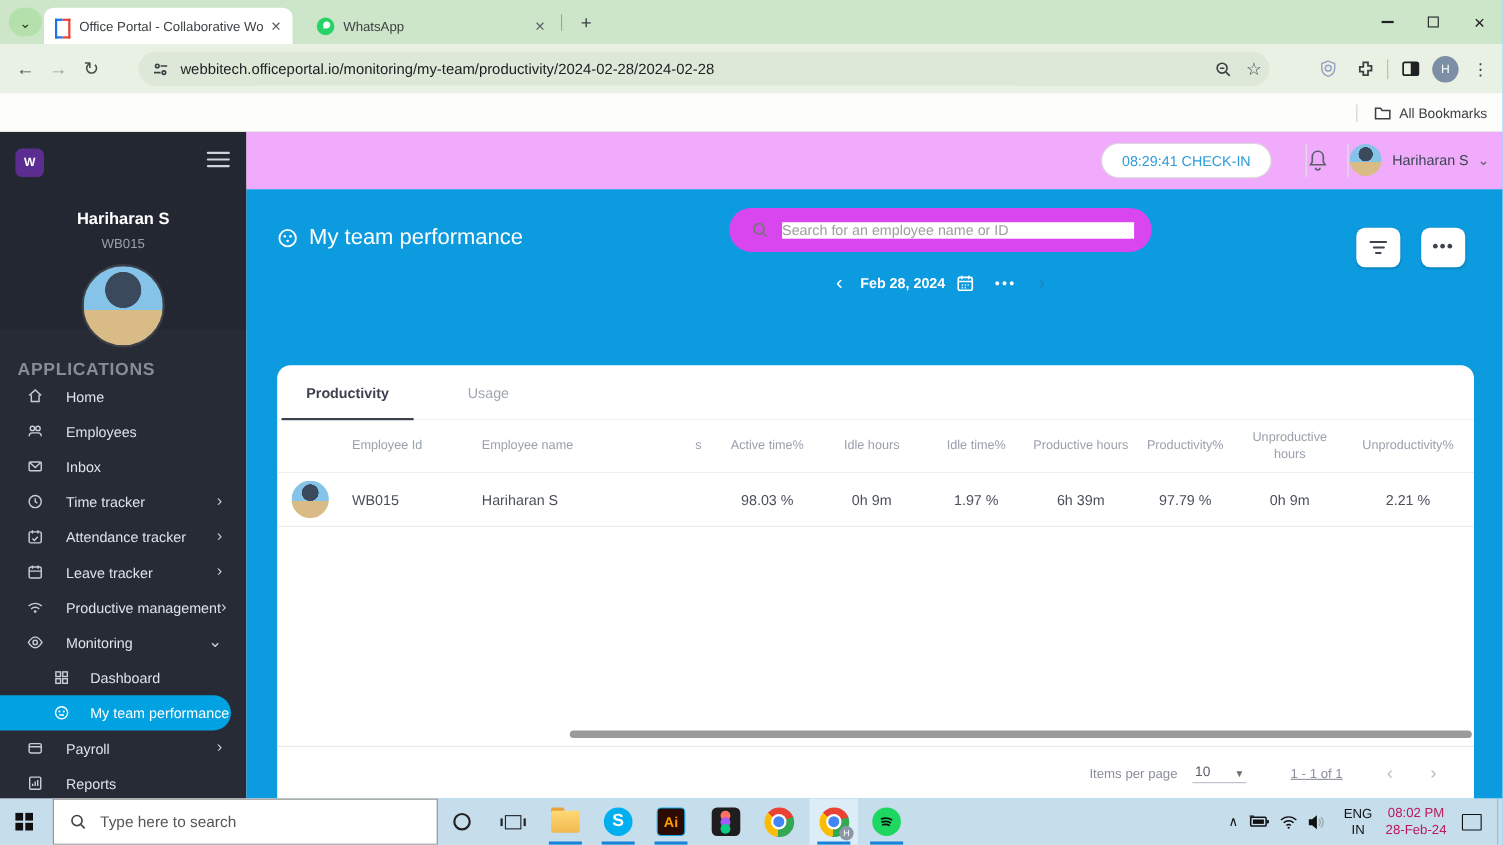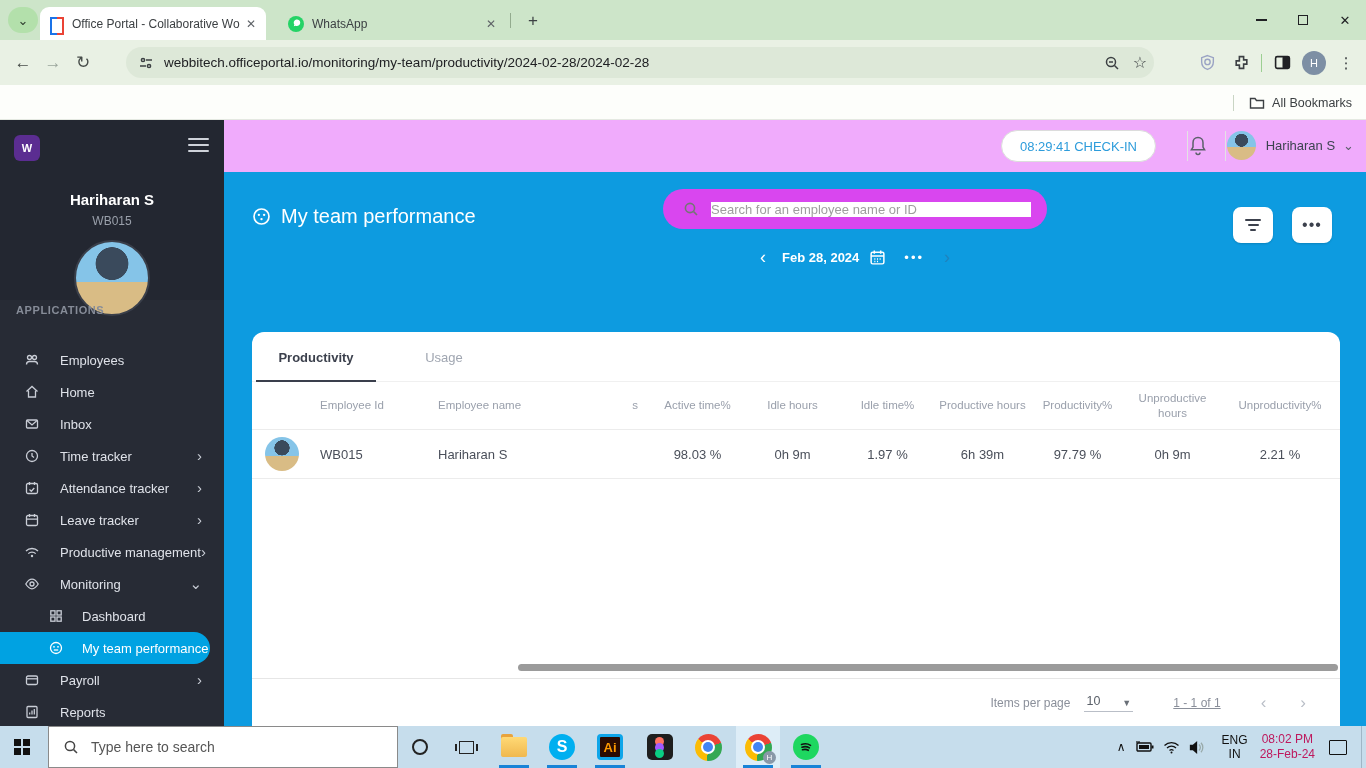--- a/index.html
+++ b/index.html
@@ -54,21 +54,21 @@
   .sb-brand { position:absolute; left:14px; top:12px; display:flex; align-items:flex-start; }
   .sb-logo { width:26px; height:26px; border-radius:6px; background:#5b2d91; color:#fff; font-size:11px; font-weight:bold; display:flex; align-items:center; justify-content:center; margin-top:3px; }
   .sb-company { width:140px; margin-left:10px; font-size:13px; line-height:16px; color:#c6cad3; }
   .hamburger { position:absolute; left:188px; top:18px; width:21px; cursor:pointer; }
   .hamburger div { height:2px; background:#cfd3da; margin-bottom:4px; border-radius:1px; }
   .sb-username { position:absolute; left:0; top:71px; width:224px; text-align:center; color:#fff; font-size:15px; font-weight:bold; }
   .sb-userid { position:absolute; left:0; top:94px; width:224px; text-align:center; color:#9aa0ab; font-size:12px; }
   .sb-avatar { position:absolute; left:74px; top:120px; width:76px; height:76px; border-radius:50%;
     background:radial-gradient(circle at 50% 30%, #3a4a5c 0 26%, transparent 27%),
                linear-gradient(180deg,#85c4e8 0 55%, #d9bc85 55% 100%); border:2px solid #3a3f4a; }
-  .sb-section { position:absolute; left:16px; top:184px; font-size:11px; letter-spacing:0.6px; color:#868c98; font-weight:bold; }
+  .sb-section { position:absolute; left:16px; top:208px; font-size:16px; letter-spacing:0.6px; color:#868c98; font-weight:bold; }
   .sb-menu { position:absolute; left:0; top:224px; width:224px; }
   .sb-item { position:relative; height:32px; display:flex; align-items:center; cursor:pointer; color:#dfe2e9; }
   .sb-item .icn { width:16px; height:16px; margin-left:24px; color:#c9cdd6; flex:0 0 16px; }
   .sb-item.sub .icn { margin-left:48px; }
   .sb-item .lbl { font-size:13px; margin-left:20px; flex:1; white-space:nowrap; }
   .sb-item.sub .lbl { margin-left:18px; }
   .sb-item .arr { font-size:15px; color:#c9cdd6; margin-right:22px; line-height:10px; }
   .sb-item.active { background:#00a2e2; width:210px; border-radius:0 17px 17px 0; color:#fff; }
   .sb-item.active .icn { color:#fff; }
 
@@ -141,21 +141,21 @@
   .tbtn { position:absolute; top:0; width:44px; height:42px; display:flex; align-items:center; justify-content:center; cursor:pointer; }
   .cortana-c { width:16px; height:16px; border:2px solid #222; border-radius:50%; }
   .taskview { width:15px; height:13px; border:1.5px solid #222; position:relative; }
   .taskview::before { content:""; position:absolute; left:-5px; top:2px; width:2px; height:7px; background:#222; }
   .taskview::after { content:""; position:absolute; right:-5px; top:2px; width:2px; height:7px; background:#222; }
   .runline::after { content:""; position:absolute; left:7px; right:7px; bottom:0; height:3px; background:#1883d7; }
   .folder { width:26px; height:20px; position:relative; }
   .folder::before { content:""; position:absolute; left:0; top:-3px; width:12px; height:6px; background:#e8a33d; border-radius:2px 2px 0 0; }
   .folder::after { content:""; position:absolute; left:0; top:0; width:26px; height:20px; background:linear-gradient(180deg,#ffd975,#f0b84f); border-radius:2px; }
   .skype { width:26px; height:26px; border-radius:50%; background:#00aff0; color:#fff; font-weight:bold; font-size:16px; display:flex; align-items:center; justify-content:center; }
-  .ai { width:26px; height:26px; border-radius:4px; background:#2b0b02; color:#ff9a00; font-weight:bold; font-size:13px; display:flex; align-items:center; justify-content:center; border:3px solid #0ea5e9; }
+  .ai { width:26px; height:26px; border-radius:4px; background:#2b0b02; color:#ff9a00; font-weight:bold; font-size:13px; display:flex; align-items:center; justify-content:center; border:1px solid #0ea5e9; }
   .figma { width:26px; height:26px; border-radius:5px; background:#1e1e1e; position:relative; }
   .figma i { position:absolute; left:8px; width:9px; height:9px; border-radius:50%; }
   .chrome { width:27px; height:27px; border-radius:50%; position:relative;
     background:conic-gradient(from -50deg, #ea4335 0 33%, #34a853 33% 66%, #fbbc05 66% 100%); }
   .chrome::before { content:""; position:absolute; left:6.5px; top:6.5px; width:14px; height:14px; background:#fff; border-radius:50%; }
   .chrome::after { content:""; position:absolute; left:8.5px; top:8.5px; width:10px; height:10px; background:#4285f4; border-radius:50%; }
   .tbtn.activeapp { background:#ddedf7; }
   .hbadge { position:absolute; right:4px; bottom:4px; width:13px; height:13px; border-radius:50%; background:#8a98a8; color:#fff; font-size:8px; display:flex; align-items:center; justify-content:center; z-index:2; }
   .spotify { width:26px; height:26px; border-radius:50%; background:#1ed760; display:flex; align-items:center; justify-content:center; }
   .tray { position:absolute; right:0; top:0; height:42px; display:flex; align-items:center; }
@@ -269,31 +269,31 @@
           <div></div>
         </div>
       <div class="sb-username">Hariharan S</div>
       <div class="sb-userid">WB015</div>
       <div class="sb-avatar"></div>
       <div class="sb-section">APPLICATIONS</div>
 
       <div class="sb-menu">
         <div class="sb-item">
           <svg class="icn" viewBox="0 0 16 16" fill="none" stroke="currentColor" stroke-width="1.3">
+              <path d="M2.5 7.5L8 2.5l5.5 5M4.5 6.8V13h7V6.8"></path>
+            </svg>
+          <span class="lbl">Home</span>
+        </div>
+        <div class="sb-item">
+          <svg class="icn" viewBox="0 0 16 16" fill="none" stroke="currentColor" stroke-width="1.3">
               <circle cx="5.5" cy="5.5" r="2"></circle>
               <circle cx="10.5" cy="5.5" r="2"></circle>
               <path d="M2.5 12.5c0-2 1.5-3 3-3h5c1.5 0 3 1 3 3"></path>
             </svg>
           <span class="lbl">Employees</span>
-        </div>
-        <div class="sb-item">
-          <svg class="icn" viewBox="0 0 16 16" fill="none" stroke="currentColor" stroke-width="1.3">
-              <path d="M2.5 7.5L8 2.5l5.5 5M4.5 6.8V13h7V6.8"></path>
-            </svg>
-          <span class="lbl">Home</span>
         </div>
         <div class="sb-item">
           <svg class="icn" viewBox="0 0 16 16" fill="none" stroke="currentColor" stroke-width="1.3">
               <rect x="2.5" y="4" width="11" height="8" rx="1"></rect>
               <path d="M3 4.5L8 9l5-4.5"></path>
             </svg>
           <span class="lbl">Inbox</span>
         </div>
         <div class="sb-item">
           <svg class="icn" viewBox="0 0 16 16" fill="none" stroke="currentColor" stroke-width="1.3">

